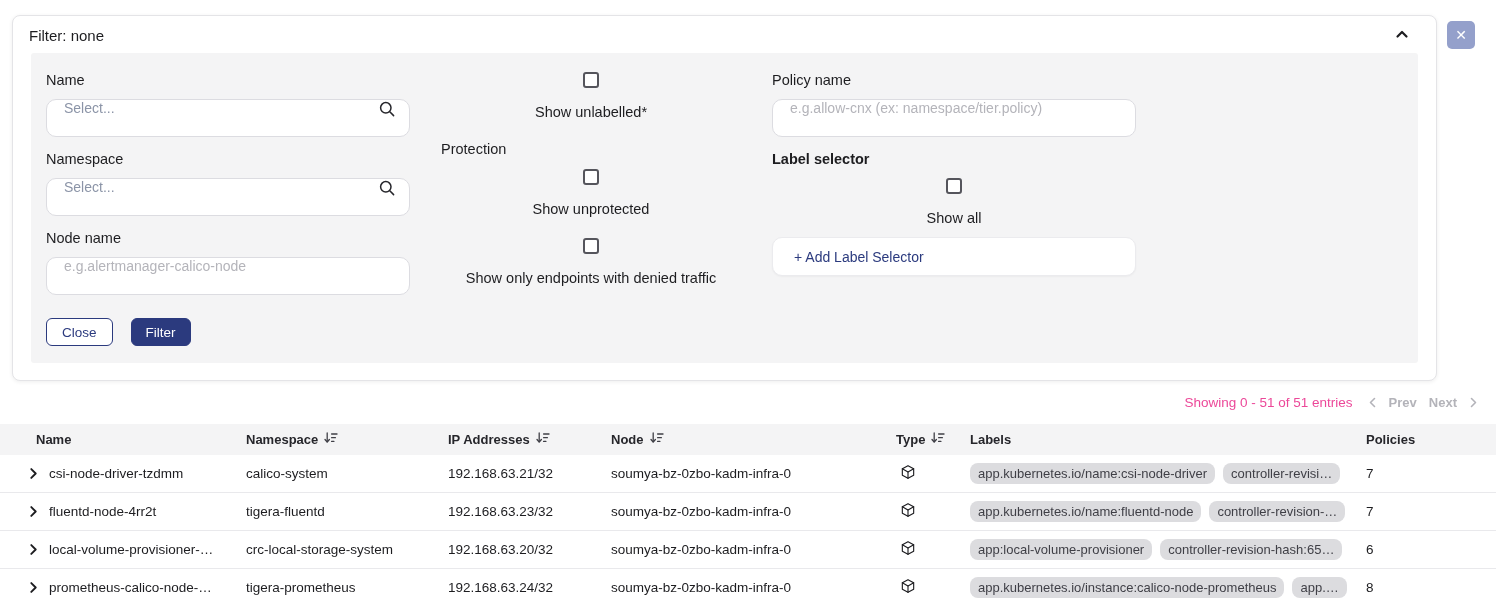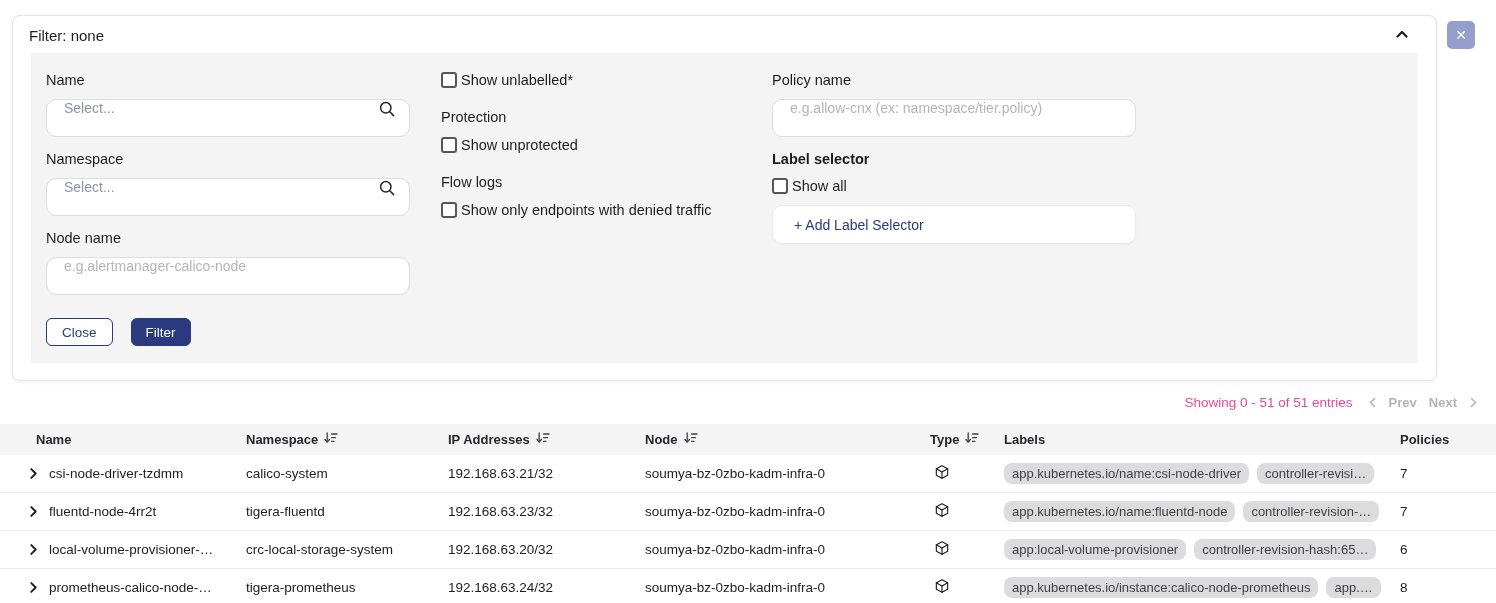--- a/index.html
+++ b/index.html
@@ -48,21 +48,21 @@
   .select-input::placeholder { color: #8b94a7; opacity: 1; }
   .text-input::placeholder { color: #b4b4ba; opacity: 1; }
   .search-ico { flex: 0 0 auto; display: flex; }
 
   .btn-row { display: flex; gap: 18px; margin-top: 23px; }
   .btn { height: 28px; border-radius: 6px; font-size: 13.5px; cursor: pointer;
          font-family: "Liberation Sans", sans-serif; }
   .btn-close { background: #fff; border: 1.5px solid #2b3a7e; color: #2b3a7e; padding: 0 15px; }
   .btn-filter { background: #2b3a7e; border: 1.5px solid #2b3a7e; color: #fff; padding: 0 14px; }
 
-  .checkrow { display: flex; align-items: center; gap: 4px; margin-bottom: 21px; font-size: 14.5px; }
+  .checkrow { display: flex; align-items: center; gap: 16px; margin-bottom: 21px; font-size: 14.5px; flex-direction: column; }
   .checkrow input[type="checkbox"] {
     appearance: none; -webkit-appearance: none;
     width: 16px; height: 16px; border: 2px solid #55555c; border-radius: 3px;
     background: #fff; cursor: pointer; flex: 0 0 auto;
   }
   .mb10 { margin-bottom: 12px; }
 
   .add-selector-btn {
     width: 100%; height: 39px; background: #fff; border: 1px solid #ebebee; border-radius: 10px;
     color: #2b3a7e; font-size: 14px; text-align: left; padding: 0 21px; cursor: pointer;
@@ -88,21 +88,21 @@
   .pg-chev { display: flex; align-items: center; }
 
   
   .table { margin-top: 14px; width: 100%; }
   .thead, .tr { display: flex; align-items: center; width: 100%; }
   .thead { background: #f4f4f5; height: 31px; font-size: 13px; font-weight: 700; color: #26262b; }
   .tr { height: 38px; border-bottom: 1px solid #e9e9ec; font-size: 13.5px; background: #fff; }
   .th { display: flex; align-items: center; gap: 6px; }
   .c-name { width: 246px; padding-left: 36px; flex: 0 0 auto; }
   .c-ns   { width: 202px; flex: 0 0 auto; }
-  .c-ip   { width: 197px; flex: 0 0 auto; }
+  .c-ip   { width: 163px; flex: 0 0 auto; }
   .c-node { width: 285px; flex: 0 0 auto; }
   .c-type { width: 74px;  flex: 0 0 auto; }
   .c-labels { width: 392px; flex: 0 0 auto; overflow: hidden; }
   .c-policies { flex: 1; padding-left: 4px; }
   .td { white-space: nowrap; overflow: hidden; }
   .td.c-name { display: flex; align-items: center; gap: 10px; padding-left: 28px; }
   .row-chev { display: flex; align-items: center; cursor: pointer; }
   .td.c-type { display: flex; align-items: center; padding-left: 4px; }
   .td.c-labels { display: flex; align-items: center; gap: 8px; padding-right: 8px; }
   .chip {
@@ -167,21 +167,20 @@
         <input type="checkbox" style="">
         <span>Show unlabelled*</span>
       </label>
 
       <label class="flabel mb10">Protection</label>
       <label class="checkrow">
         <input type="checkbox" style="">
         <span>Show unprotected</span>
       </label>
 
-      <label class="flabel mb10">Flow logs</label>
       <label class="checkrow">
         <input type="checkbox" style="">
         <span>Show only endpoints with denied traffic</span>
       </label>
     </div>
 
     <div>
       <label class="flabel">Policy name</label>
       <div class="inputbox">
         <input class="text-input" placeholder="e.g.allow-cnx (ex: namespace/tier.policy)" style="">

